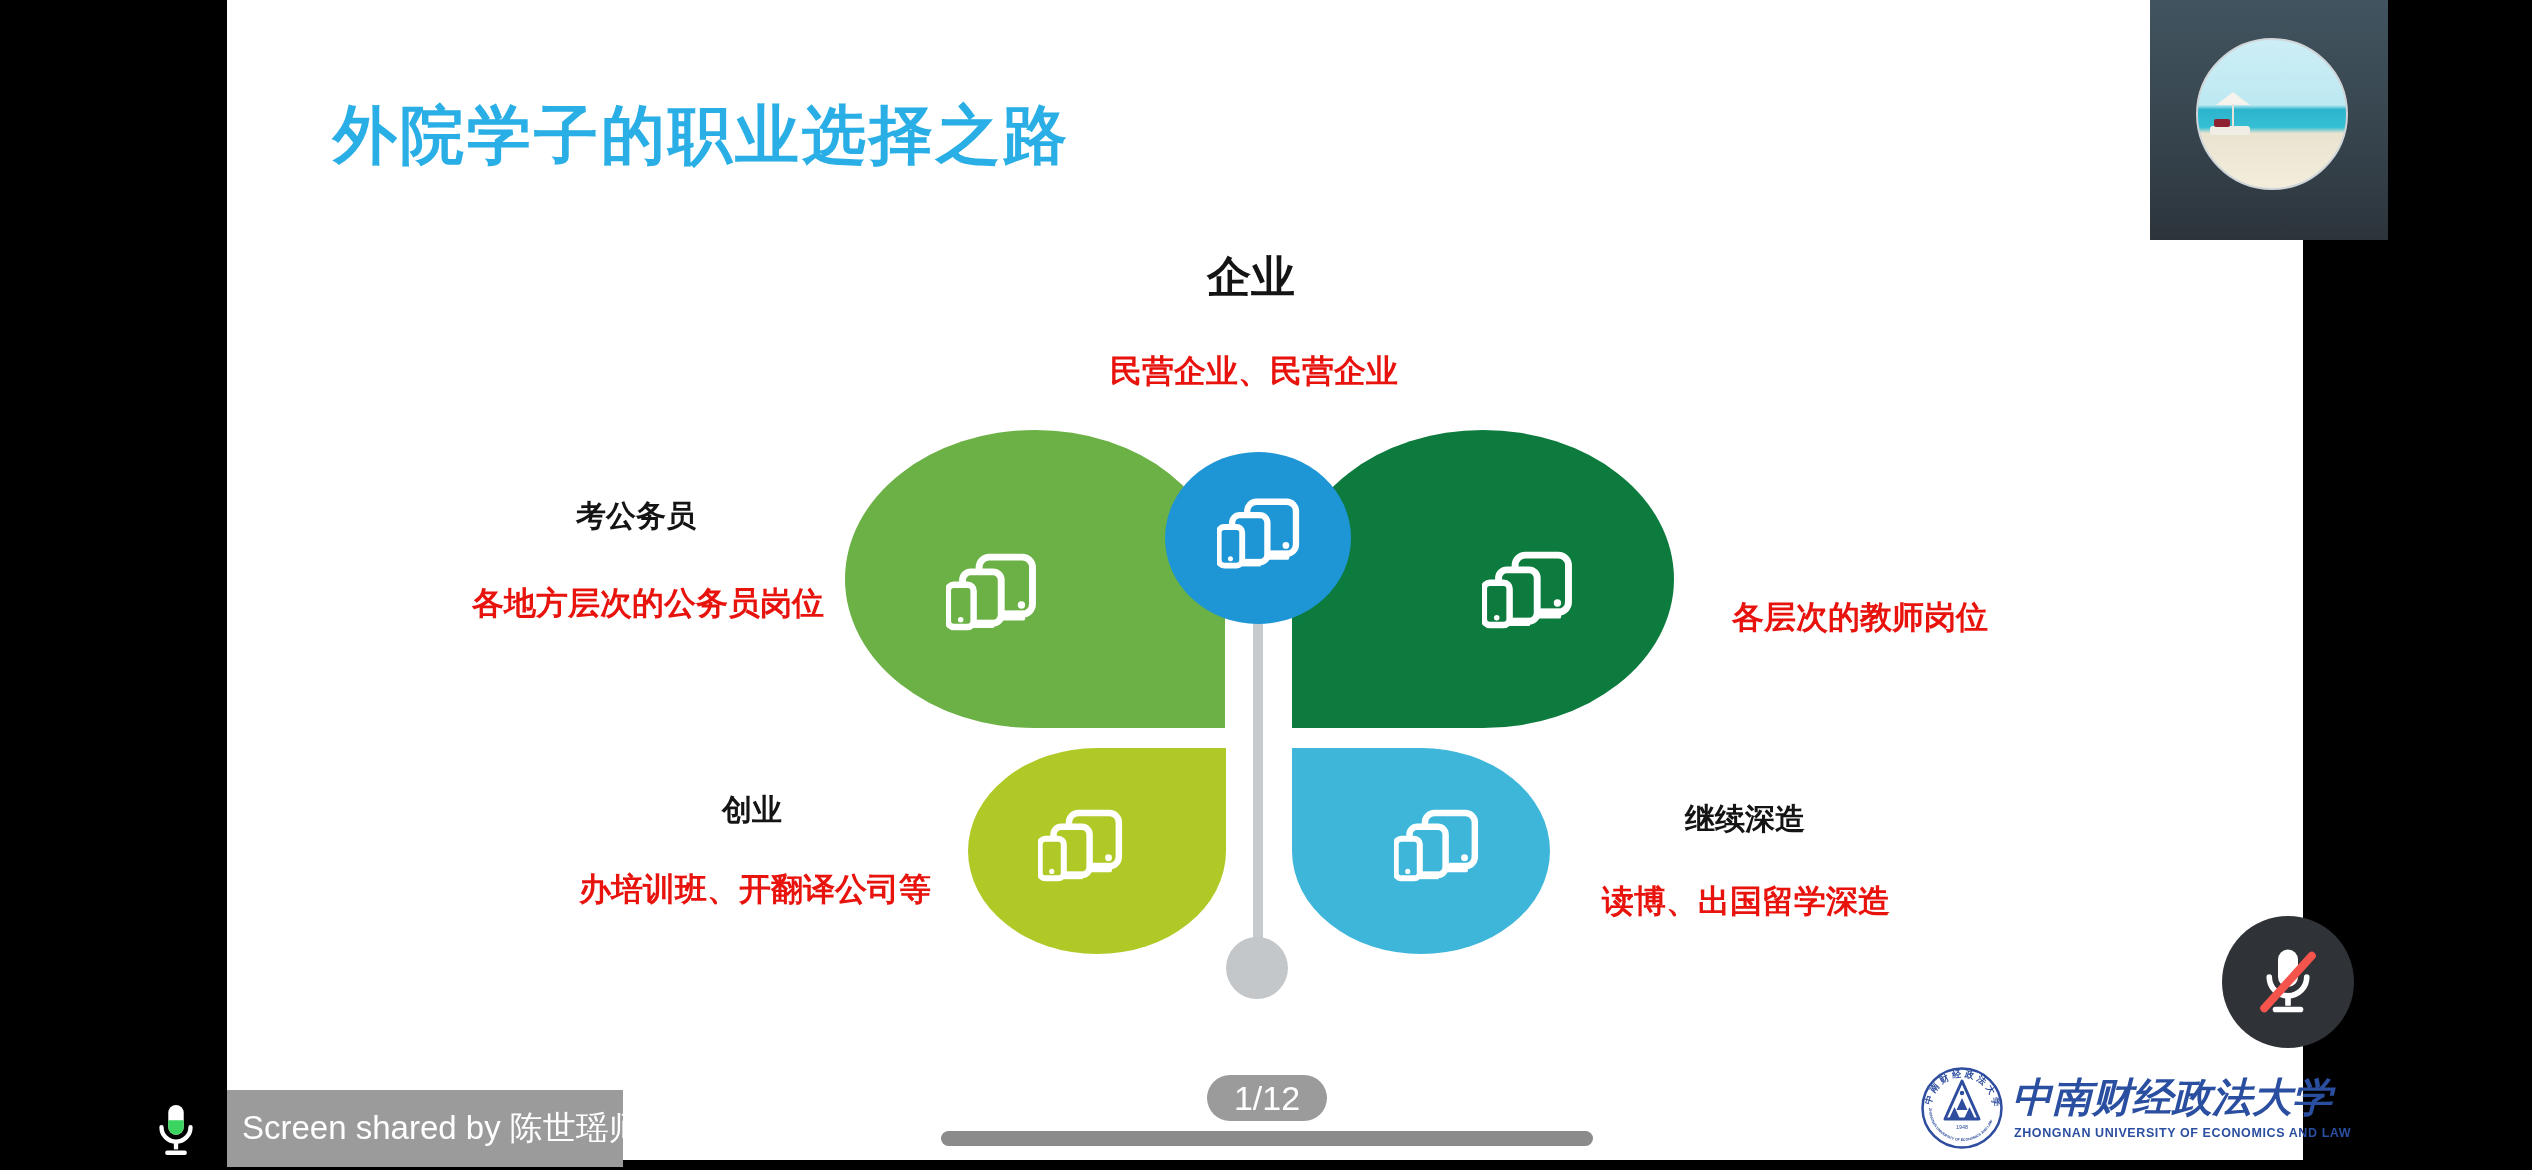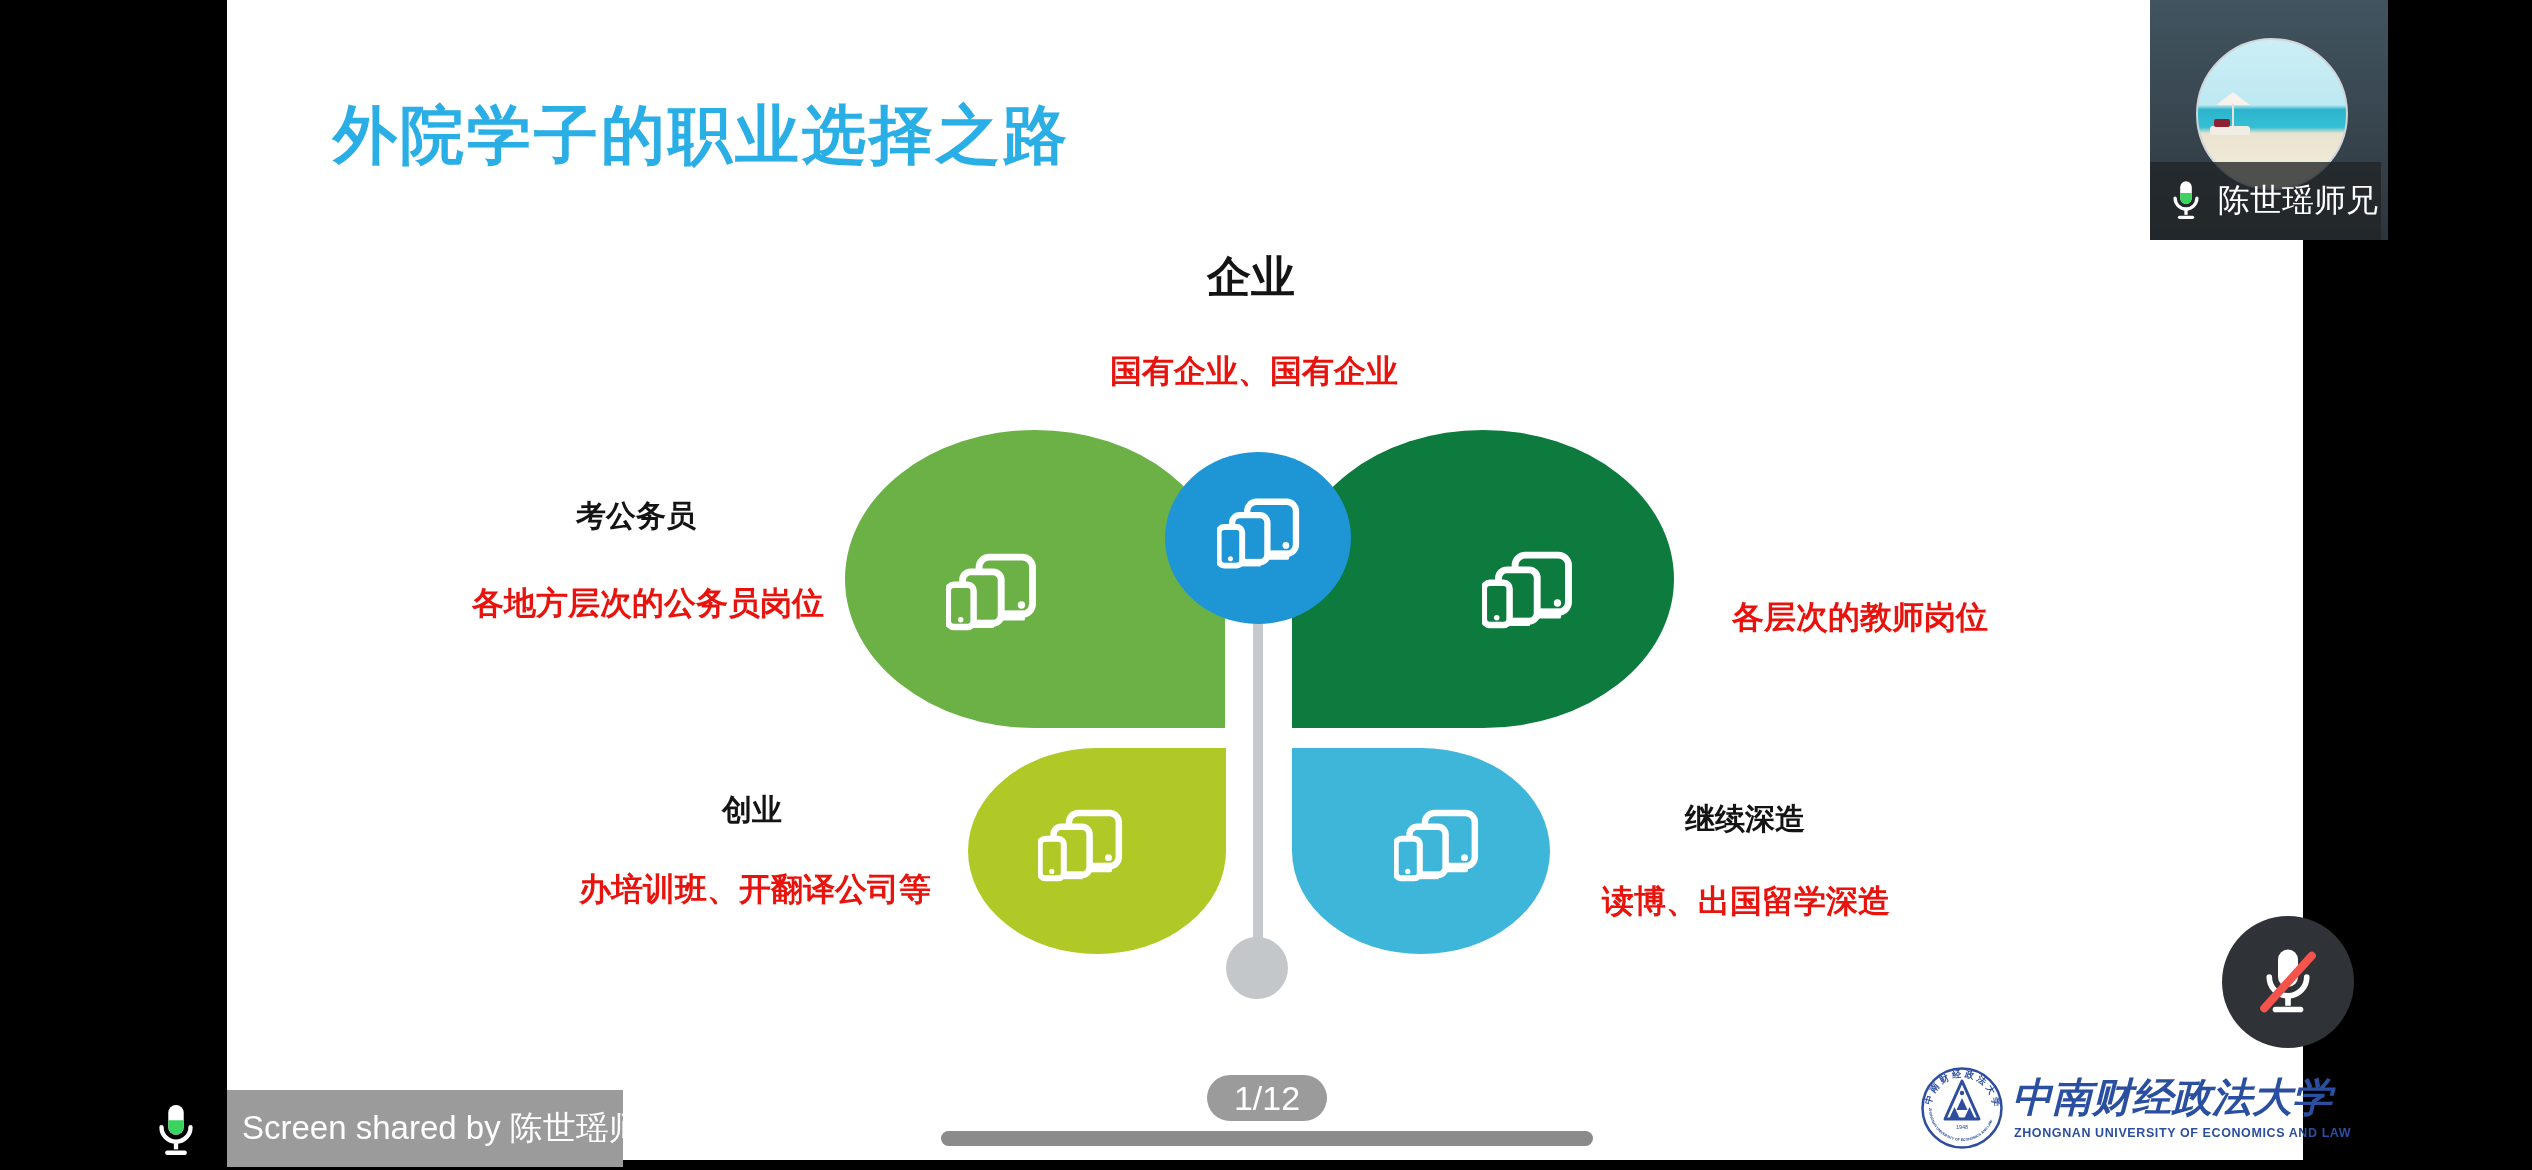--- a/index.html
+++ b/index.html
@@ -149,21 +149,21 @@
     <rect x="36" y="4" width="58" height="62" rx="11" fill="var(--petal)" stroke="#fff" stroke-width="7.5"></rect>
     <rect x="60" y="62" width="26" height="11" rx="2" fill="#fff"></rect>
     <circle cx="82" cy="56" r="4" fill="#fff"></circle>
     <rect x="18" y="20" width="42" height="56" rx="9" fill="var(--petal)" stroke="#fff" stroke-width="7.5"></rect>
     <rect x="30" y="72" width="22" height="9" fill="#fff"></rect>
     <rect x="2" y="34" width="28" height="46" rx="6.5" fill="var(--petal)" stroke="#fff" stroke-width="7"></rect>
     <circle cx="16" cy="72" r="3" fill="#fff"></circle>
   </svg>
 
   <div class="b-label lb0">企业</div>
-  <div class="b-detail ld0">国有企业、国有企业</div>
+  <div class="b-detail ld0">民营企业、民营企业</div>
   <div class="b-label lb1">考公务员</div>
   <div class="b-detail ld1">各地方层次的公务员岗位</div>
   <div class="b-detail ld2">各层次的教师岗位</div>
   <div class="b-label lb3">创业</div>
   <div class="b-detail ld3">办培训班、开翻译公司等</div>
   <div class="b-label lb4">继续深造</div>
   <div class="b-detail ld4">读博、出国留学深造</div>
 
   <div class="uni-logo">
     <svg class="seal" viewBox="0 0 84 84">
@@ -187,30 +187,20 @@
     <div class="logo-en">ZHONGNAN UNIVERSITY OF ECONOMICS AND LAW</div>
   </div>
 
   <div class="video-tile">
     <div class="avatar">
       <div class="umb-canopy"></div>
       <div class="umb-pole"></div>
       <div class="lounger"></div>
       <div class="cushion"></div>
     </div>
-    <div class="name-strip">
-      <svg class="strip-mic" viewBox="0 0 44 60">
-        <rect x="14" y="3" width="16" height="31" rx="8" fill="#fff"></rect>
-        <path d="M14 19 H30 V26 A8 8 0 0 1 14 26 Z" fill="#3ad45f"></path>
-        <path d="M7 26 a15 15 0 0 0 30 0" stroke="#fff" stroke-width="4.5" fill="none" stroke-linecap="round"></path>
-        <line x1="22" y1="41.5" x2="22" y2="49" stroke="#fff" stroke-width="4.5"></line>
-        <line x1="13" y1="52.5" x2="31" y2="52.5" stroke="#fff" stroke-width="4.5" stroke-linecap="round"></line>
-      </svg>
-      <span class="strip-name">陈世瑶师兄</span>
-    </div>
   </div>
 
   <button class="mute-btn">
     <svg viewBox="0 0 64 64">
       <rect x="24" y="6" width="16" height="30" rx="8" fill="#fff"></rect>
       <path d="M17 28 a15 15 0 0 0 30 0" stroke="#fff" stroke-width="4.5" fill="none" stroke-linecap="round"></path>
       <line x1="32" y1="43.5" x2="32" y2="51" stroke="#fff" stroke-width="4.5"></line>
       <line x1="22" y1="54" x2="42" y2="54" stroke="#fff" stroke-width="4.5" stroke-linecap="round"></line>
       <line x1="13" y1="53" x2="51" y2="11" stroke="#f4544c" stroke-width="6.5" stroke-linecap="round"></line>
     </svg>

